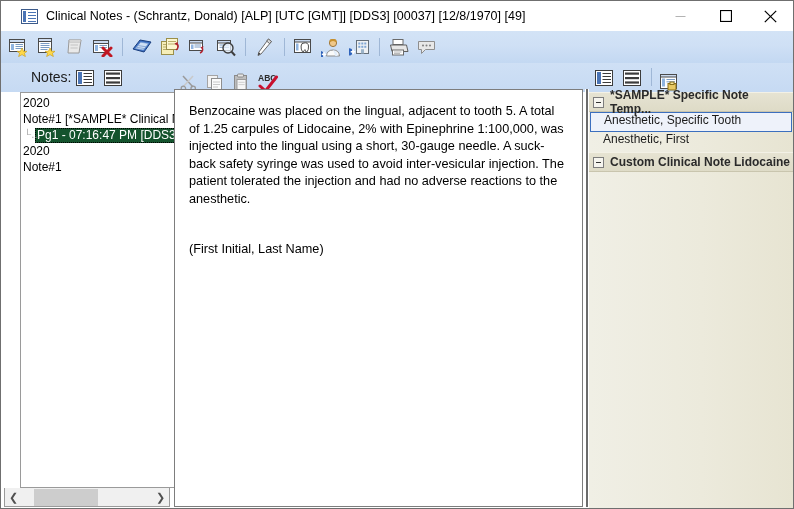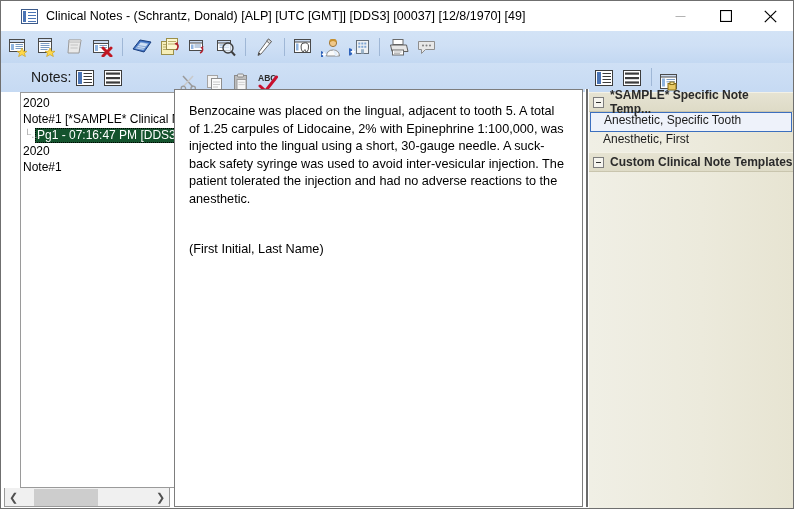--- a/index.html
+++ b/index.html
@@ -524,18 +524,18 @@
       </div>
       <div class="rp-item selected">
         <span>Anesthetic, Specific Tooth</span>
       </div>
       <div class="rp-item">
         <span>Anesthetic, First</span>
       </div>
 
       <div class="rp-group">
         <span class="rp-expander"></span>
-        <span>Custom Clinical Note Templates</span>
+        <span>Custom Clinical Note Lidocaine</span>
       </div>
     </div>
   </div>
 
 </div>
 
 </body></html>

